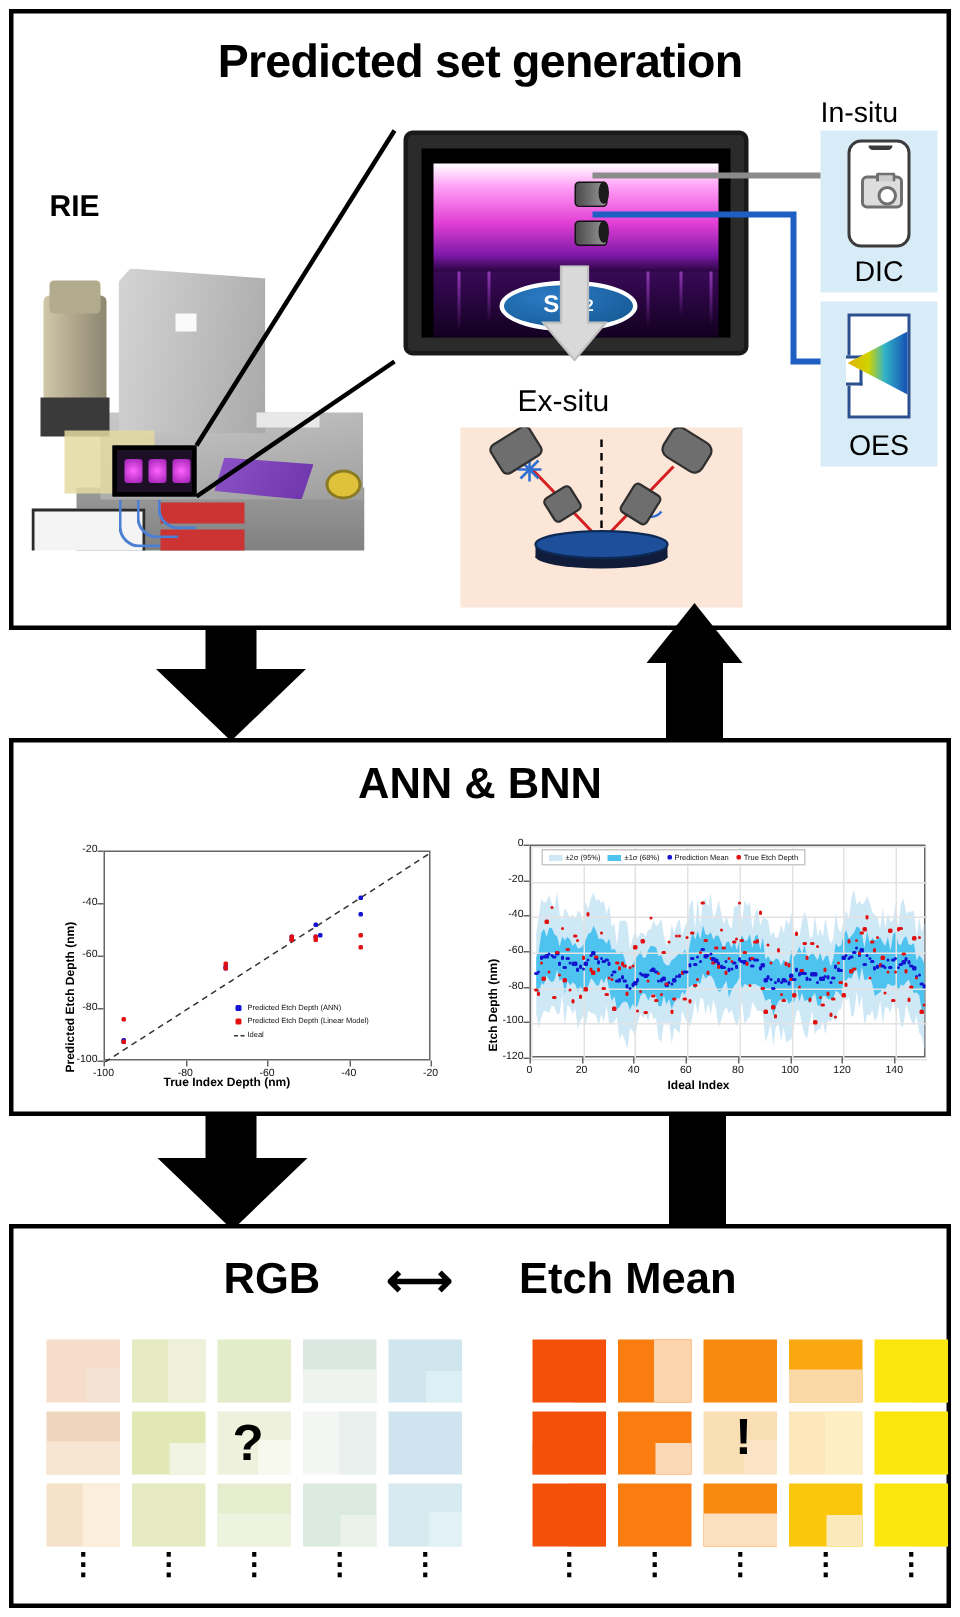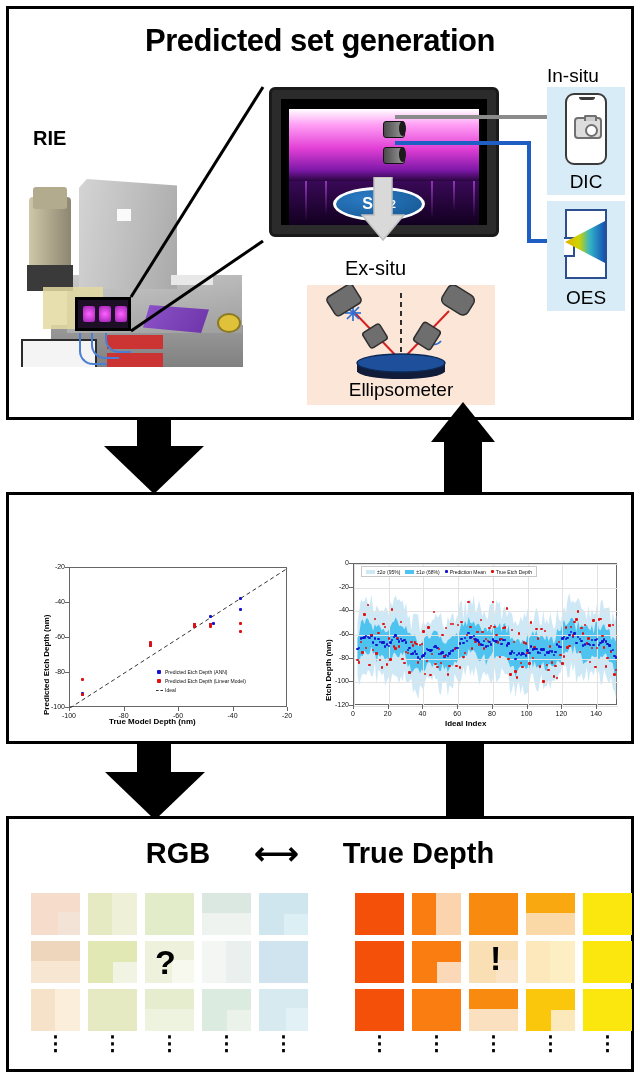--- a/index.html
+++ b/index.html
@@ -209,21 +209,20 @@
           <path d="M120 56 q8 7 14 0" fill="none"></path>
       </g>
       <rect x="22" y="4" width="30" height="22" rx="4" fill="#6e6e6e" stroke="#2f2f2f" stroke-width="1.5" transform="rotate(-32 37 15)"></rect>
       <rect x="58" y="42" width="20" height="18" rx="3" fill="#6e6e6e" stroke="#2f2f2f" stroke-width="1.5" transform="rotate(-32 68 51)"></rect>
       <rect x="110" y="40" width="20" height="22" rx="3" fill="#6e6e6e" stroke="#2f2f2f" stroke-width="1.5" transform="rotate(32 120 51)"></rect>
       <rect x="136" y="4" width="30" height="22" rx="6" fill="#6e6e6e" stroke="#2f2f2f" stroke-width="1.5" transform="rotate(32 151 15)"></rect>
       <ellipse cx="94" cy="86" rx="44" ry="8" fill="#101c3a"></ellipse>
       <rect x="50" y="78" width="88" height="9" fill="#101c3a"></rect>
       <ellipse cx="94" cy="78" rx="44" ry="9" fill="#1d4f9b" stroke="#0d2a55" stroke-width="1.5"></ellipse>
     </svg>
-    <div id="ellipso-label">Ellipsometer</div>
   </div>
 
   <div class="instr-box" id="dic-box">
     <div id="phone">
       <div id="phone-notch"></div>
       <div id="cam-icon">
         <div id="cam-bump"></div>
         <div id="cam-lens"></div>
       </div>
     </div>
@@ -249,24 +248,25 @@
     <div class="instr-label">OES</div>
   </div>
 </div>
 
 <div class="blk" style="left:137px;top:420px;width:34px;height:32px;"></div>
 <div class="tri-dn" style="left:104px;top:446px;"></div>
 <div class="blk" style="left:444px;top:440px;width:38px;height:54px;"></div>
 <div class="tri-up" style="left:431px;top:402px;"></div>
 
 <div class="panel" id="panel-mid">
+  <div class="panel-title" id="title-ann">ANN &amp; BNN</div>
 
   <div class="chart" id="chart-parity" style="left:24px;top:60px;width:270px;height:180px;">
     <div class="axis-title ylab" style="left:9px;top:160px;font-size:8px;">Predicted Etch Depth (nm)</div>
-    <div class="axis-title" style="left:76px;top:162px;font-size:8px;">True Model Depth (nm)</div>
+    <div class="axis-title" style="left:76px;top:162px;font-size:8px;">True Index Depth (nm)</div>
     <div class="plotarea" id="parity-plot" style="left:36px;top:12px;width:218px;height:140px;">
         <svg style="position:absolute;left:0;top:0;width:218px;height:140px;">
           <line x1="0" y1="140" x2="218" y2="0" stroke="#333" stroke-width="1" stroke-dasharray="4,3"></line>
         </svg>
       </div>
   <div style="position:absolute;left:36px;top:152px;width:1px;height:4px;background:#666;"></div>
       <div class="tick" style="left:27px;top:157px;width:18px;text-align:center;">-100</div>
       <div style="position:absolute;left:90.5px;top:152px;width:1px;height:4px;background:#666;"></div>
       <div class="tick" style="left:81.5px;top:157px;width:18px;text-align:center;">-80</div>
       <div style="position:absolute;left:145px;top:152px;width:1px;height:4px;background:#666;"></div>
@@ -690,21 +690,21 @@
 </div>
 
 <div class="blk" style="left:137px;top:744px;width:34px;height:34px;"></div>
 <div class="tri-dn" style="left:105px;top:772px;"></div>
 <div class="blk" style="left:446px;top:744px;width:38px;height:72px;"></div>
 
 <div class="panel" id="panel-bot">
   <div id="bot-head">
     <span class="bot-h">RGB</span>
     <span id="dbl-arrow">⟷</span>
-    <span class="bot-h">True Depth</span>
+    <span class="bot-h">Etch Mean</span>
   </div>
 
   <div class="grid-wrap" id="grid-rgb">
       <div class="gcol">
         <div class="cellwrap" style="background: rgb(246, 221, 203);">
           <div class="sub" style="left: 55%; top: 45%; width: 45%; height: 55%; background: rgb(243, 226, 214);"></div>
         </div>
         <div class="cellwrap" style="background: rgb(238, 214, 189);">
           <div class="sub" style="left: 0%; top: 48%; width: 100%; height: 52%; background: rgb(246, 230, 210);"></div>
         </div>

